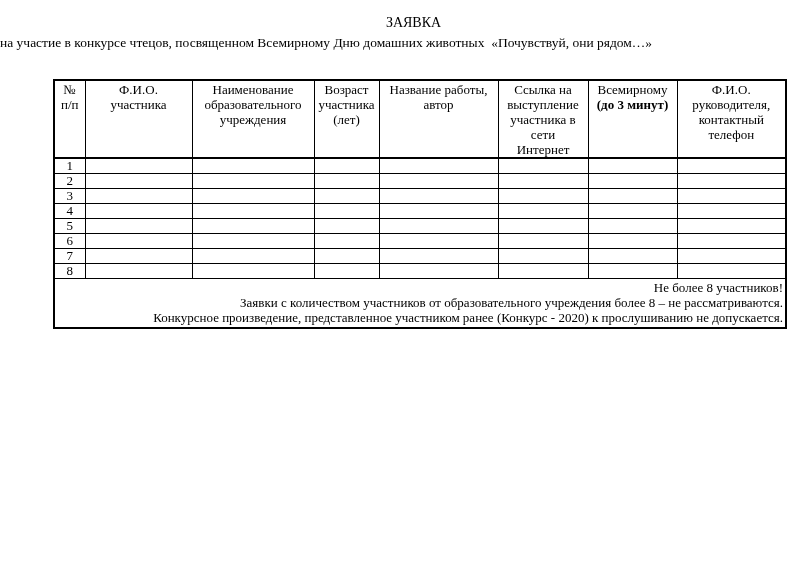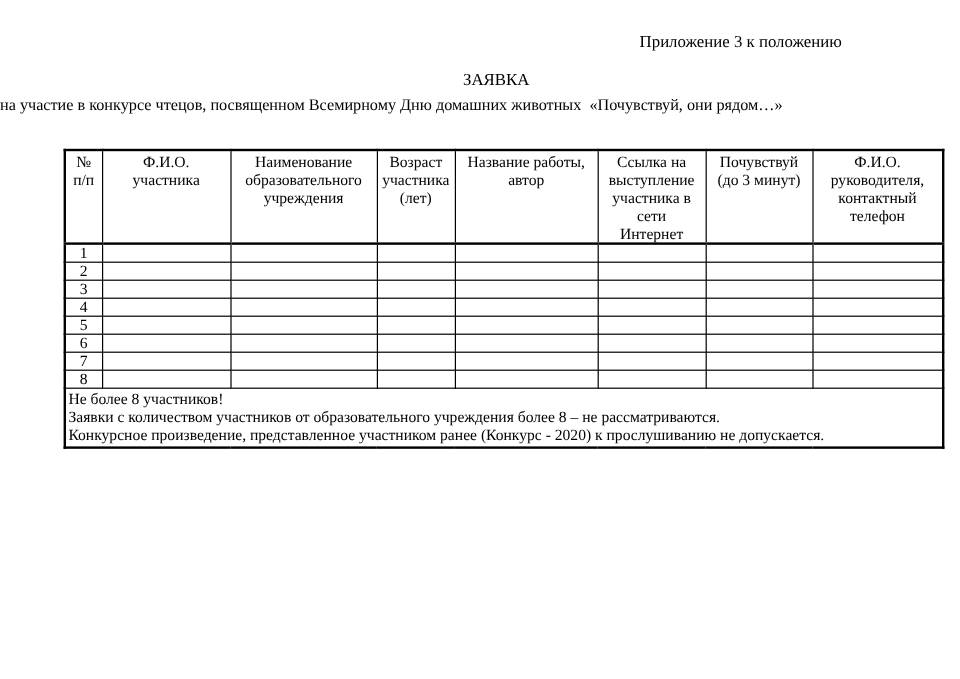--- a/index.html
+++ b/index.html
@@ -21,42 +21,41 @@
   .app thead th {
     height: 76px;
     vertical-align: top;
     text-align: center;
     font-size: 13px;
     line-height: 15px;
     padding: 1px 2px 0 2px;
     border-bottom: 2px solid #000;
   }
   .app thead th.bold { font-weight: normal; }
-  .app thead th b { font-weight: normal; }
+  .app thead th b { font-weight: bold; }
   .app tbody td {
     height: 15px;
     font-size: 13px;
     line-height: 14px;
     text-align: center;
     padding: 0;
   }
   .app tfoot td {
-    text-align: left;
+    text-align: right;
     font-size: 13px;
     line-height: 15px;
     padding: 1px 2px 2px 2px;
   }
   .app tfoot b { font-weight: normal; }
 </style>
 </head>
 <body>
 
 <div class="page">
 
-  <div class="annex">Приложение 3 к положению</div>
   <div class="title">ЗАЯВКА</div>
   <div class="subtitle">на участие в конкурсе чтецов, посвященном Всемирному Дню домашних животных &nbsp;«Почувствуй, они рядом…»</div>
 
   <table class="app">
     <colgroup>
       <col style="width:31px">
       <col style="width:107px">
       <col style="width:122px">
       <col style="width:65px">
       <col style="width:119px">
@@ -65,21 +64,21 @@
       <col style="width:109px">
     </colgroup>
     <thead>
       <tr>
         <th>№<br>п/п</th>
         <th>Ф.И.О.<br>участника</th>
         <th>Наименование<br>образовательного<br>учреждения</th>
         <th>Возраст<br>участника<br>(лет)</th>
         <th>Название работы,<br>автор</th>
         <th class="bold">Ссылка на<br>выступление<br>участника в<br>сети<br>Интернет</th>
-        <th><span>Почувствуй</span><br><b>(до 3 минут)</b></th>
+        <th><span>Всемирному</span><br><b>(до 3 минут)</b></th>
         <th>Ф.И.О.<br>руководителя,<br>контактный<br>телефон</th>
       </tr>
     </thead>
     <tbody>
       <tr>
         <td>1</td>
         <td></td>
           <td></td>
           <td></td>
           <td></td>

